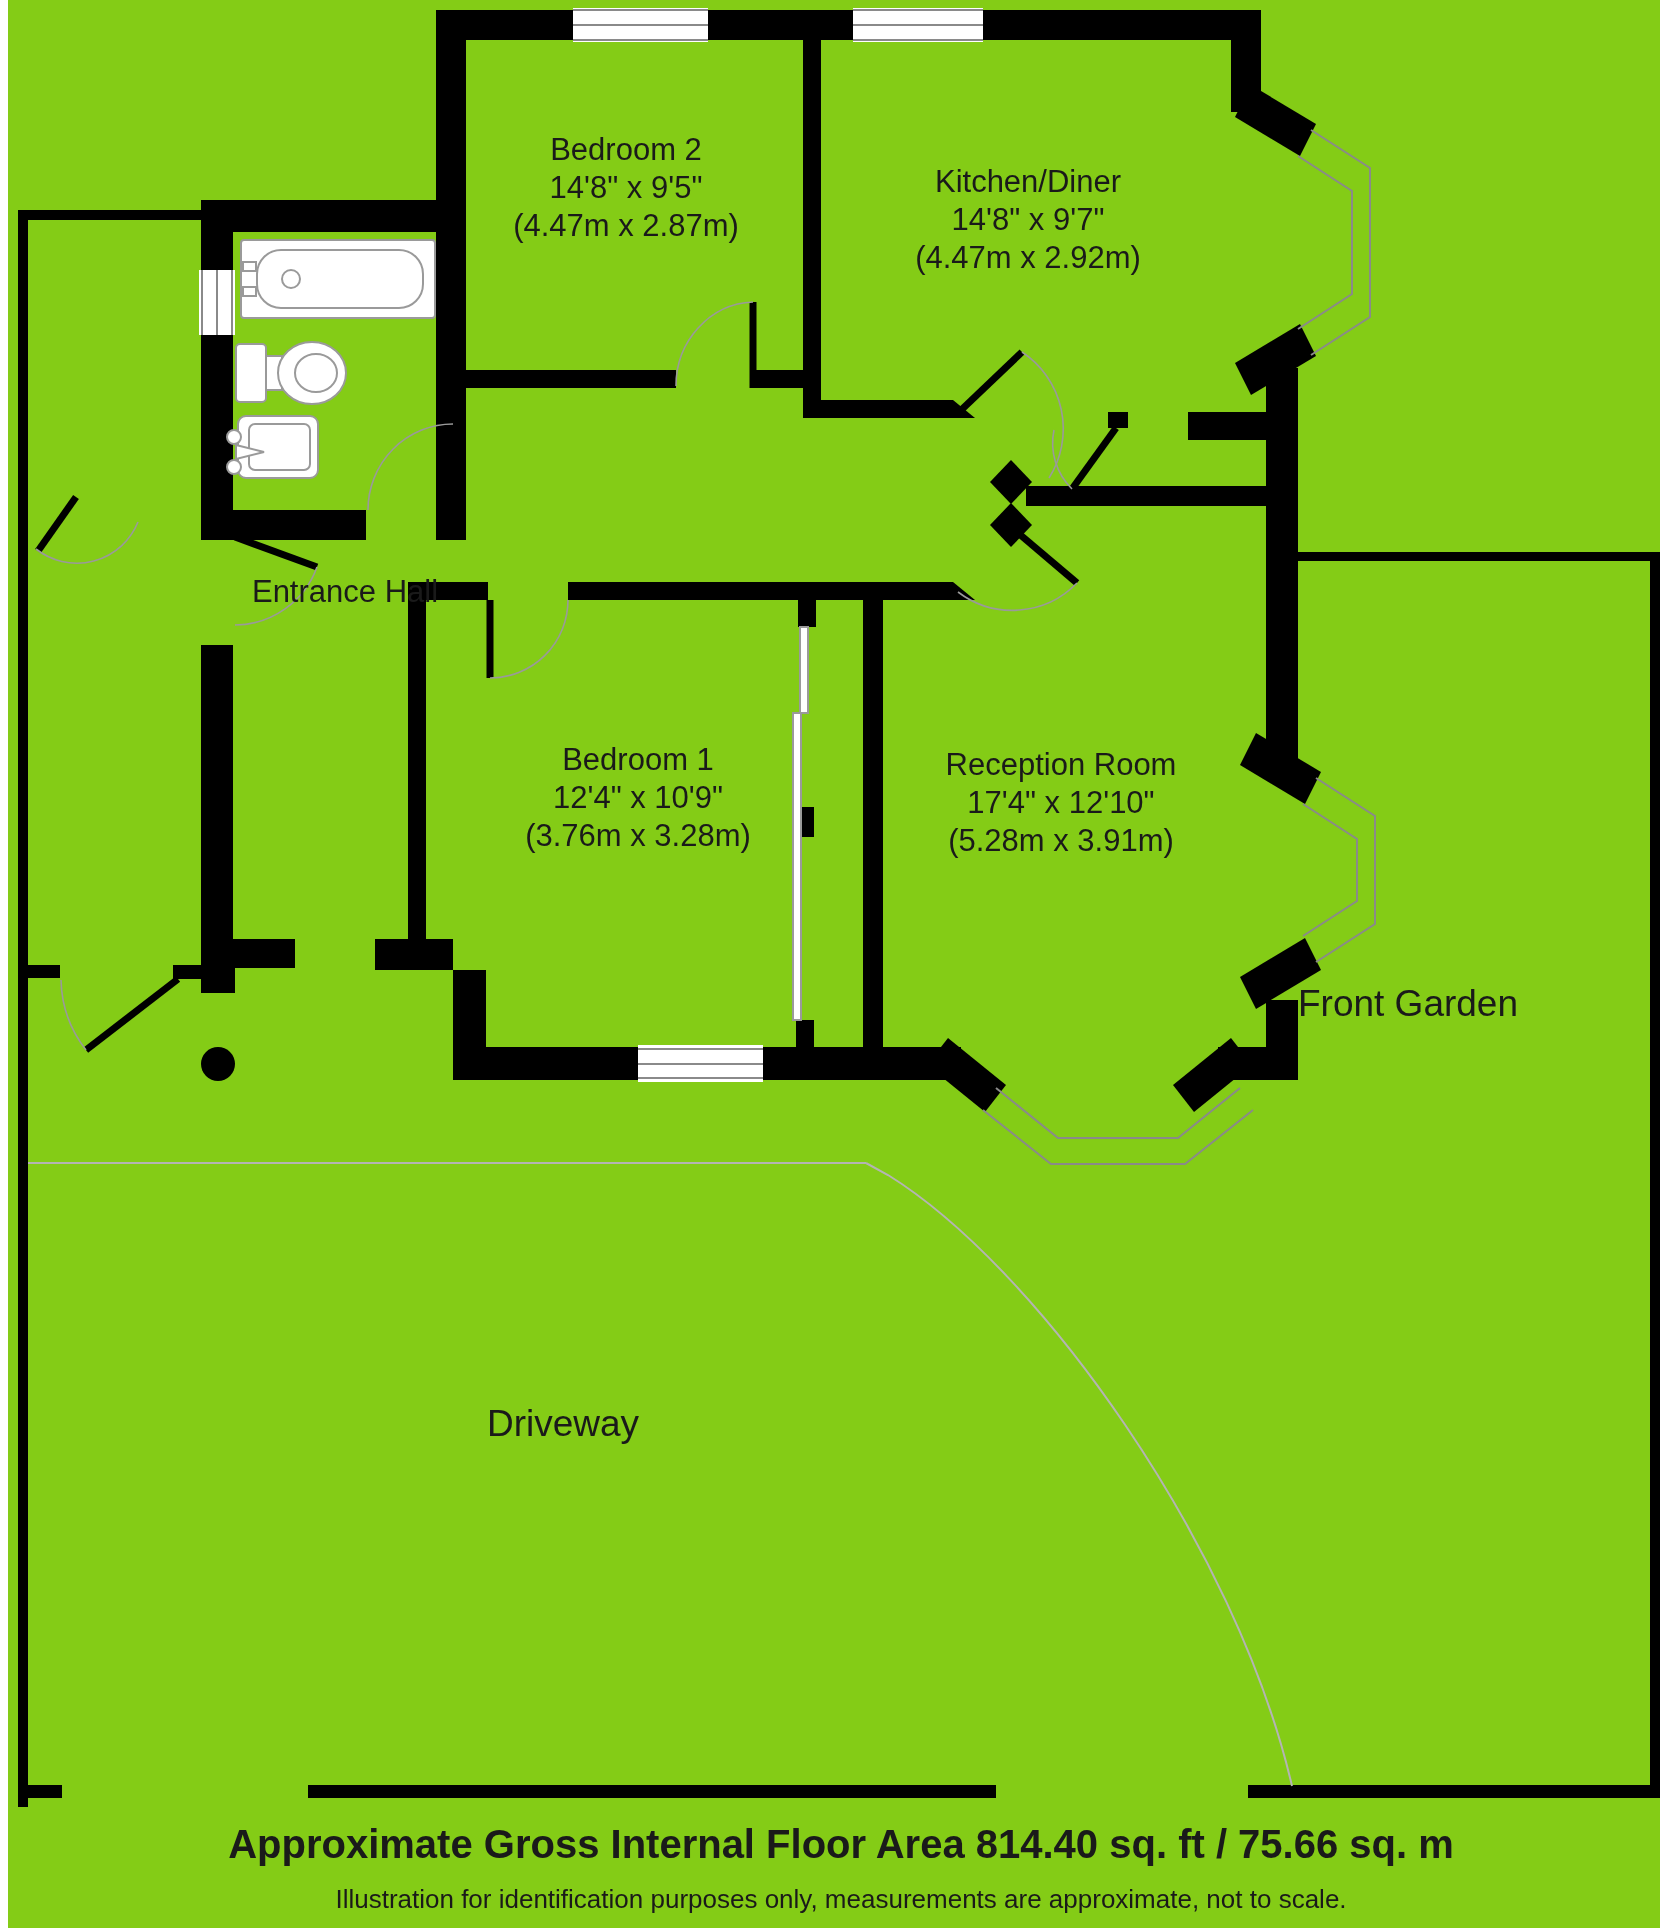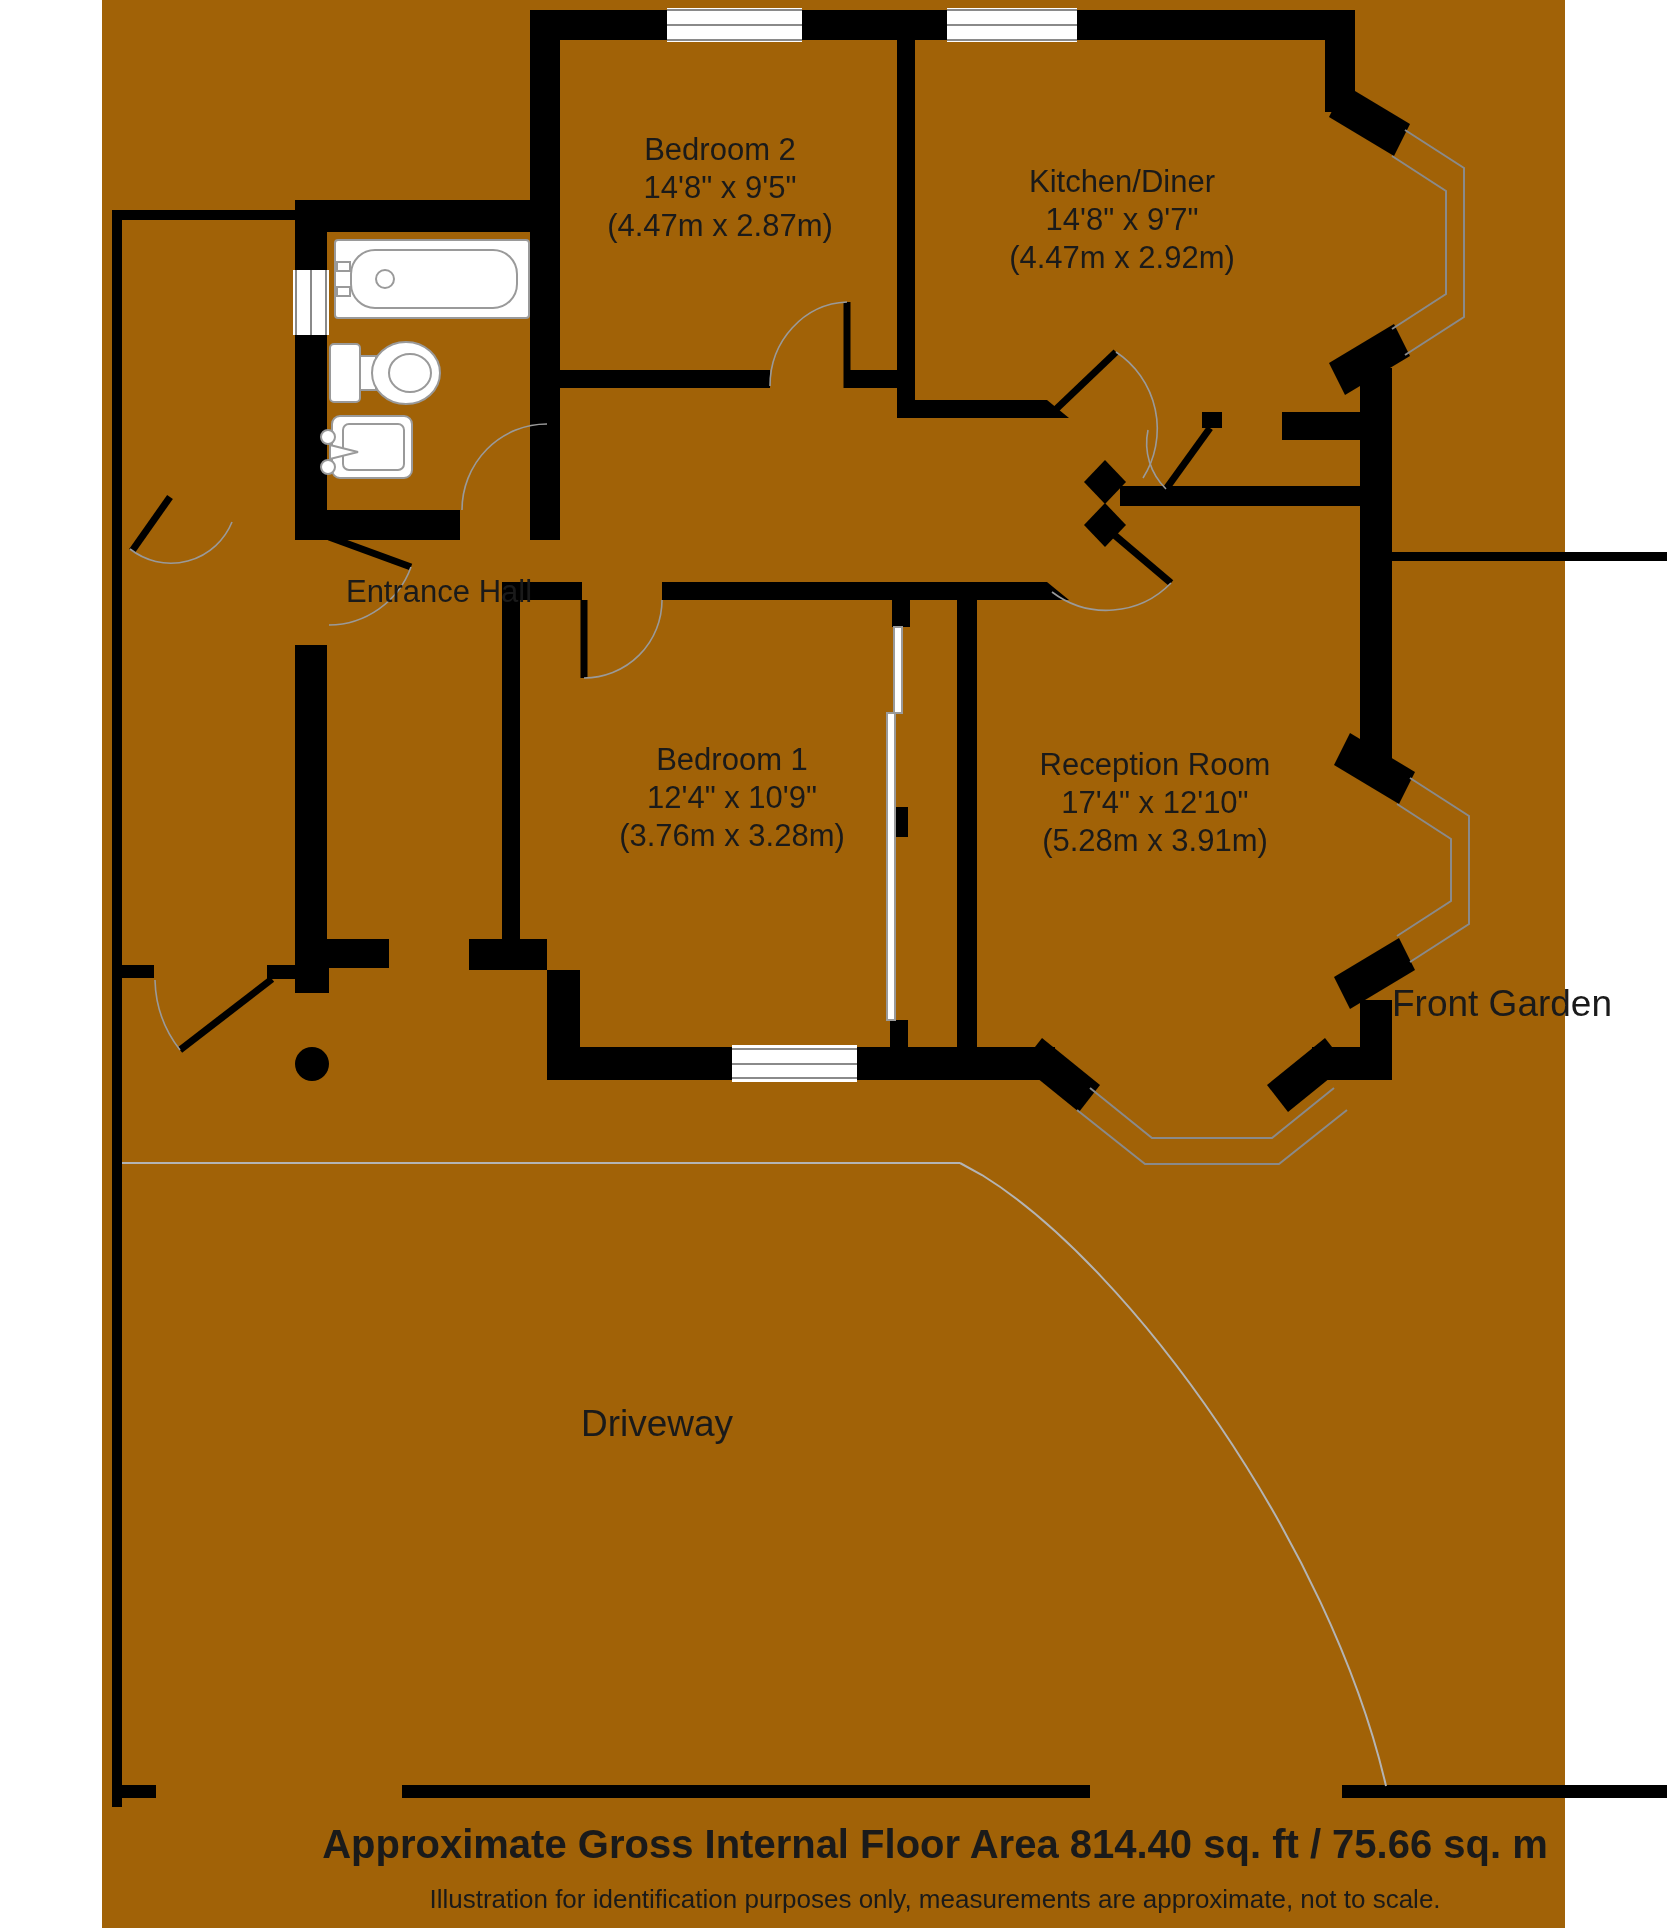--- a/index.html
+++ b/index.html
@@ -1,16 +1,16 @@
 <!DOCTYPE html>
 <html><head>
 <meta charset="utf-8">
 <style>
   html,body { margin:0; padding:0; background:#ffffff; }
-  .plan-wrap { width:1463px; height:1928px; margin:0 auto; background:#a16207; position:relative; }
+  .plan-wrap { width:1652px; height:1928px; margin:0 auto; background:#84cc16; position:relative; }
   svg { display:block; }
   text { font-family:"Liberation Sans", sans-serif; fill:#1a1a1a; }
   .room-label   { font-size:31px; text-anchor:middle; }
   .area-label   { font-size:37px; text-anchor:middle; }
   .footer-main  { font-size:40px; font-weight:bold; text-anchor:middle; }
   .footer-sub   { font-size:26px; font-weight:normal; text-anchor:middle; }
   .wall   { fill:#000000; stroke:none; }
   .leaf   { stroke:#000000; stroke-width:7; fill:none; }
   .arc    { stroke:#9a9a9a; stroke-width:1.6; fill:none; }
   .glaze  { stroke:#8a8a8a; stroke-width:2;   fill:none; }

